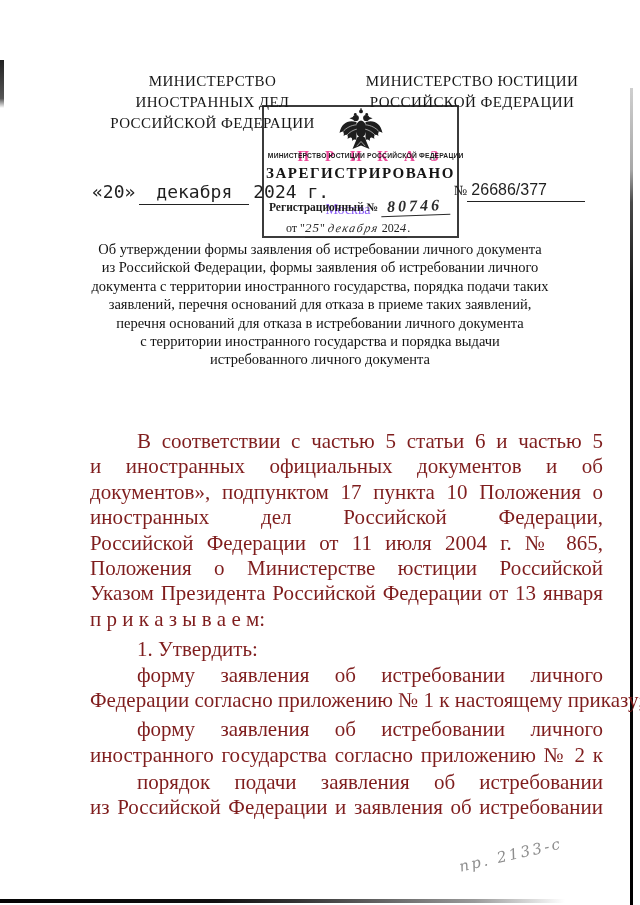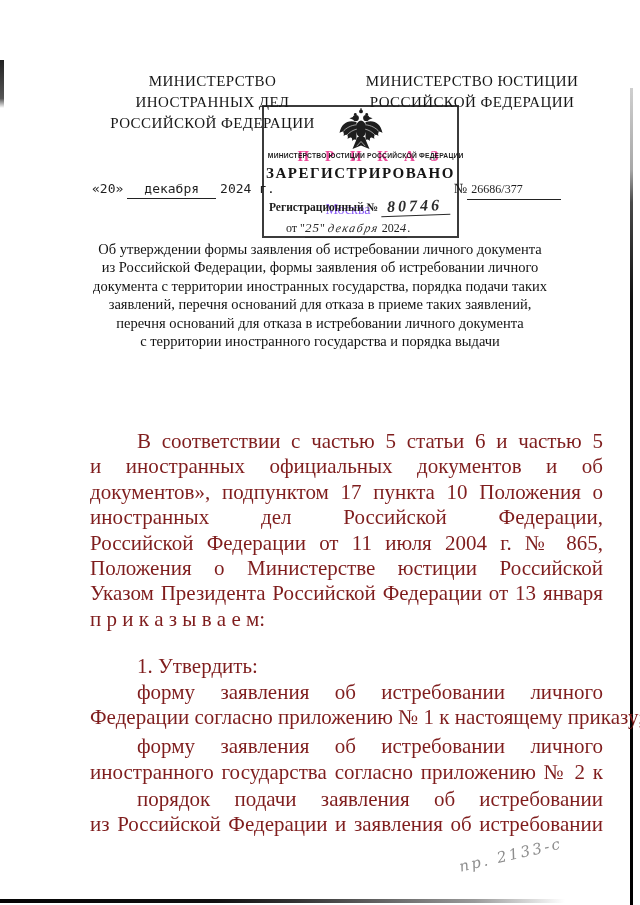--- a/index.html
+++ b/index.html
@@ -17,24 +17,24 @@
   
   .hdr{position:absolute;text-align:center;font-size:15px;line-height:21px;letter-spacing:.4px;color:#161616;}
   .hdr-left{left:85px;top:71px;width:255px;}
   .hdr-right{left:362px;top:71px;width:220px;}
   
   .prikaz{position:absolute;left:293px;top:148px;width:156px;text-align:center;
     font-weight:bold;font-size:15px;letter-spacing:6px;white-space:nowrap;color:#ec4899;}
   .moscow{position:absolute;left:320px;top:202px;width:56px;text-align:center;font-size:14px;color:#8b5cf6;}
   
   .date-left{position:absolute;left:92px;top:181px;font-family:"DejaVu Sans Mono",monospace;
-    font-size:13px;color:#1f1f1f;white-space:nowrap;}
+    font-size:18px;color:#1f1f1f;white-space:nowrap;}
   .date-left .ul{display:inline-block;border-bottom:1.5px solid #222;padding:0 17px 2px 17px;margin:0 4px;}
   .num-right{position:absolute;left:454px;top:181px;white-space:nowrap;font-size:14px;color:#1f1f1f;}
-  .num-right .num-val{display:inline-block;font-family:Liberation Serif, serif;font-size:12px;
+  .num-right .num-val{display:inline-block;font-family:Liberation Sans, sans-serif;font-size:16px;
     border-bottom:1.5px solid #222;padding:0 38px 2px 4px;}
   
   .stamp{position:absolute;left:262px;top:105px;width:197px;height:133px;
     border:2px solid rgba(25,25,25,.85);box-sizing:border-box;}
   .stamp-eagle{position:absolute;left:50%;top:1px;transform:translateX(-50%);}
   .stamp-org{position:absolute;left:0;top:45px;width:100%;text-align:center;
     font-family:"Liberation Sans",sans-serif;font-weight:bold;font-size:7px;
     letter-spacing:.2px;white-space:nowrap;transform:scaleX(.96);color:#1c1c1c;}
   .stamp-registered{position:absolute;left:0;top:58px;width:100%;text-align:center;
     font-weight:bold;font-size:15px;letter-spacing:1.5px;white-space:nowrap;color:#151515;}
@@ -50,21 +50,21 @@
   
   .title{position:absolute;left:50px;top:240px;width:540px;text-align:center;
     font-weight:normal;font-size:14.5px;line-height:18.4px;color:#121212;}
   .title div{white-space:nowrap;}
   
   .bodytext{position:absolute;left:90px;top:429px;width:513px;font-size:21px;color:#7f1d1d;}
   .bl{line-height:25.4px;height:25.4px;white-space:nowrap;}
   .jl{text-align:justify;text-align-last:justify;white-space:normal;overflow:hidden;}
   .ind{padding-left:47px;}
   .ind.jl{padding-left:0;text-indent:47px;}
-  .g1{margin-top:22px;} .g2{margin-top:4px;} .g3{margin-top:2px;}
+  .g1{margin-top:5px;} .g2{margin-top:4px;} .g3{margin-top:2px;}
   
   .note{position:absolute;left:458px;top:846px;transform:rotate(-13deg);
     color:#8d8d8d;font-style:italic;font-size:15px;letter-spacing:2.5px;white-space:nowrap;
     font-family:"DejaVu Serif",serif;}
 </style>
 </head>
 <body>
 
 <div class="page">
 
@@ -118,24 +118,25 @@
     </span>
     <div class="stamp-org">МИНИСТЕРСТВО ЮСТИЦИИ РОССИЙСКОЙ ФЕДЕРАЦИИ</div>
     <div class="stamp-registered">ЗАРЕГИСТРИРОВАНО</div>
     <div class="stamp-regline"><span>Регистрационный №</span><span class="hw hw-num">80746</span></div>
     <div class="stamp-dateline"><span>от "</span><span class="u-group"><span class="hw hw-day">25</span><span>"</span> <span class="hw hw-month">декабря</span> <span>202</span><span class="hw hw-day">4</span></span><span>.</span></div>
   </div>
 
   <div class="title">
     <div>Об утверждении формы заявления об истребовании личного документа</div>
     <div>из Российской Федерации, формы заявления об истребовании личного</div>
-    <div>документа с территории иностранных государства, порядка подачи таких</div>
+    <div>документа с территории иностранного государства, порядка подачи таких</div>
     <div>заявлений, перечня оснований для отказа в приеме таких заявлений,</div>
     <div>перечня оснований для отказа в истребовании личного документа</div>
     <div>с территории иностранного государства и порядка выдачи</div>
+    <div>истребованного личного документа</div>
   </div>
 
   <div class="bodytext">
     <div class="bl jl ind">В соответствии с частью 5 статьи 6 и частью 5 статьи 7 Федерального</div>
     <div class="bl jl">и иностранных официальных документов и об истребовании личных</div>
     <div class="bl jl">документов», подпунктом 17 пункта 10 Положения о Министерстве</div>
     <div class="bl jl">иностранных дел Российской Федерации, утвержденного Указом Президента</div>
     <div class="bl jl">Российской Федерации от 11 июля 2004 г. № 865, подпунктом 15 пункта 27</div>
     <div class="bl jl">Положения о Министерстве юстиции Российской Федерации, утвержденного</div>
     <div class="bl jl">Указом Президента Российской Федерации от 13 января 2023 г. № 10,</div>

